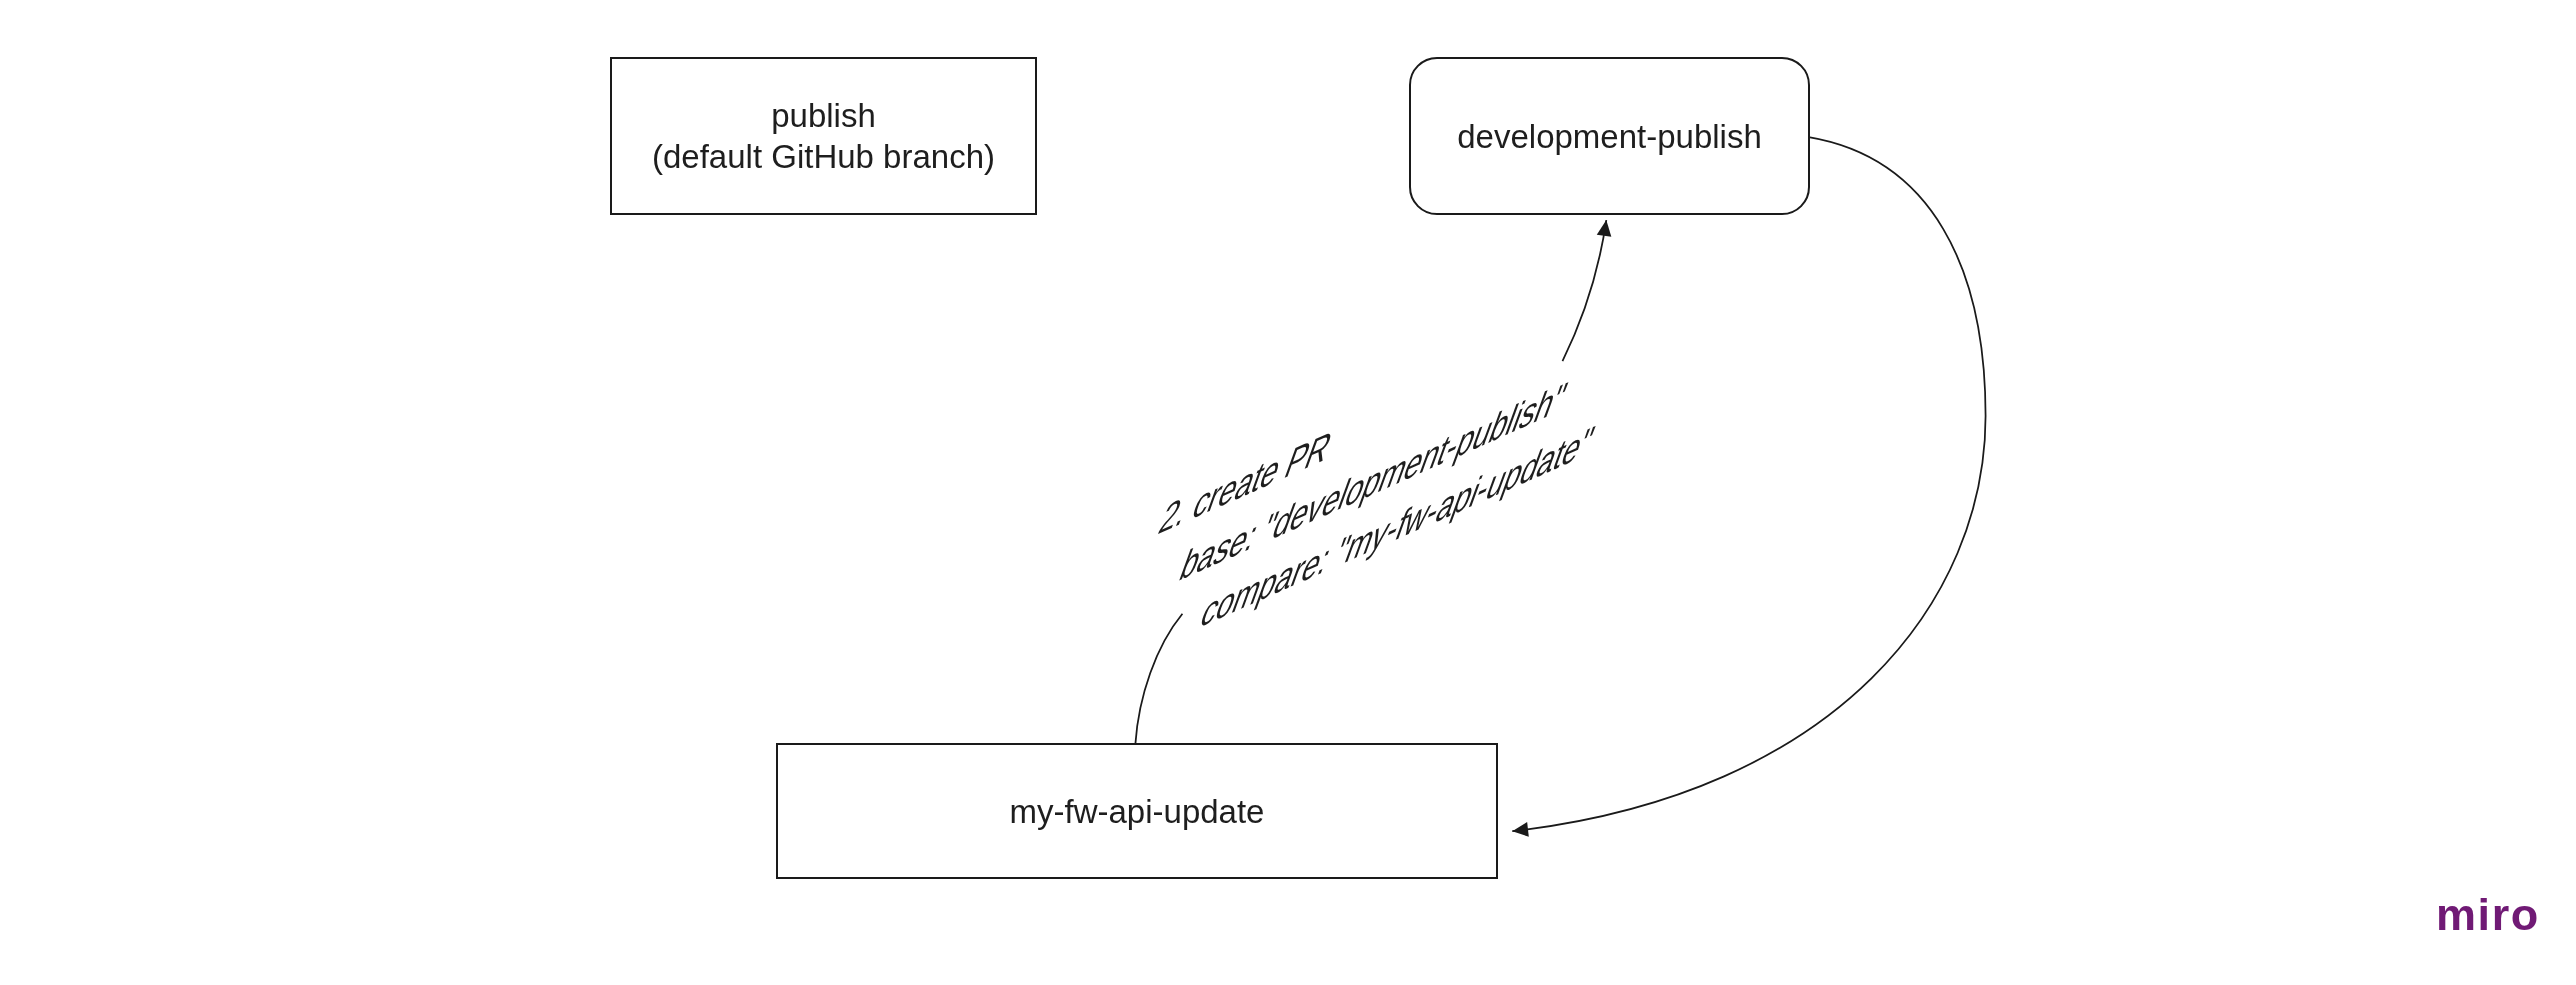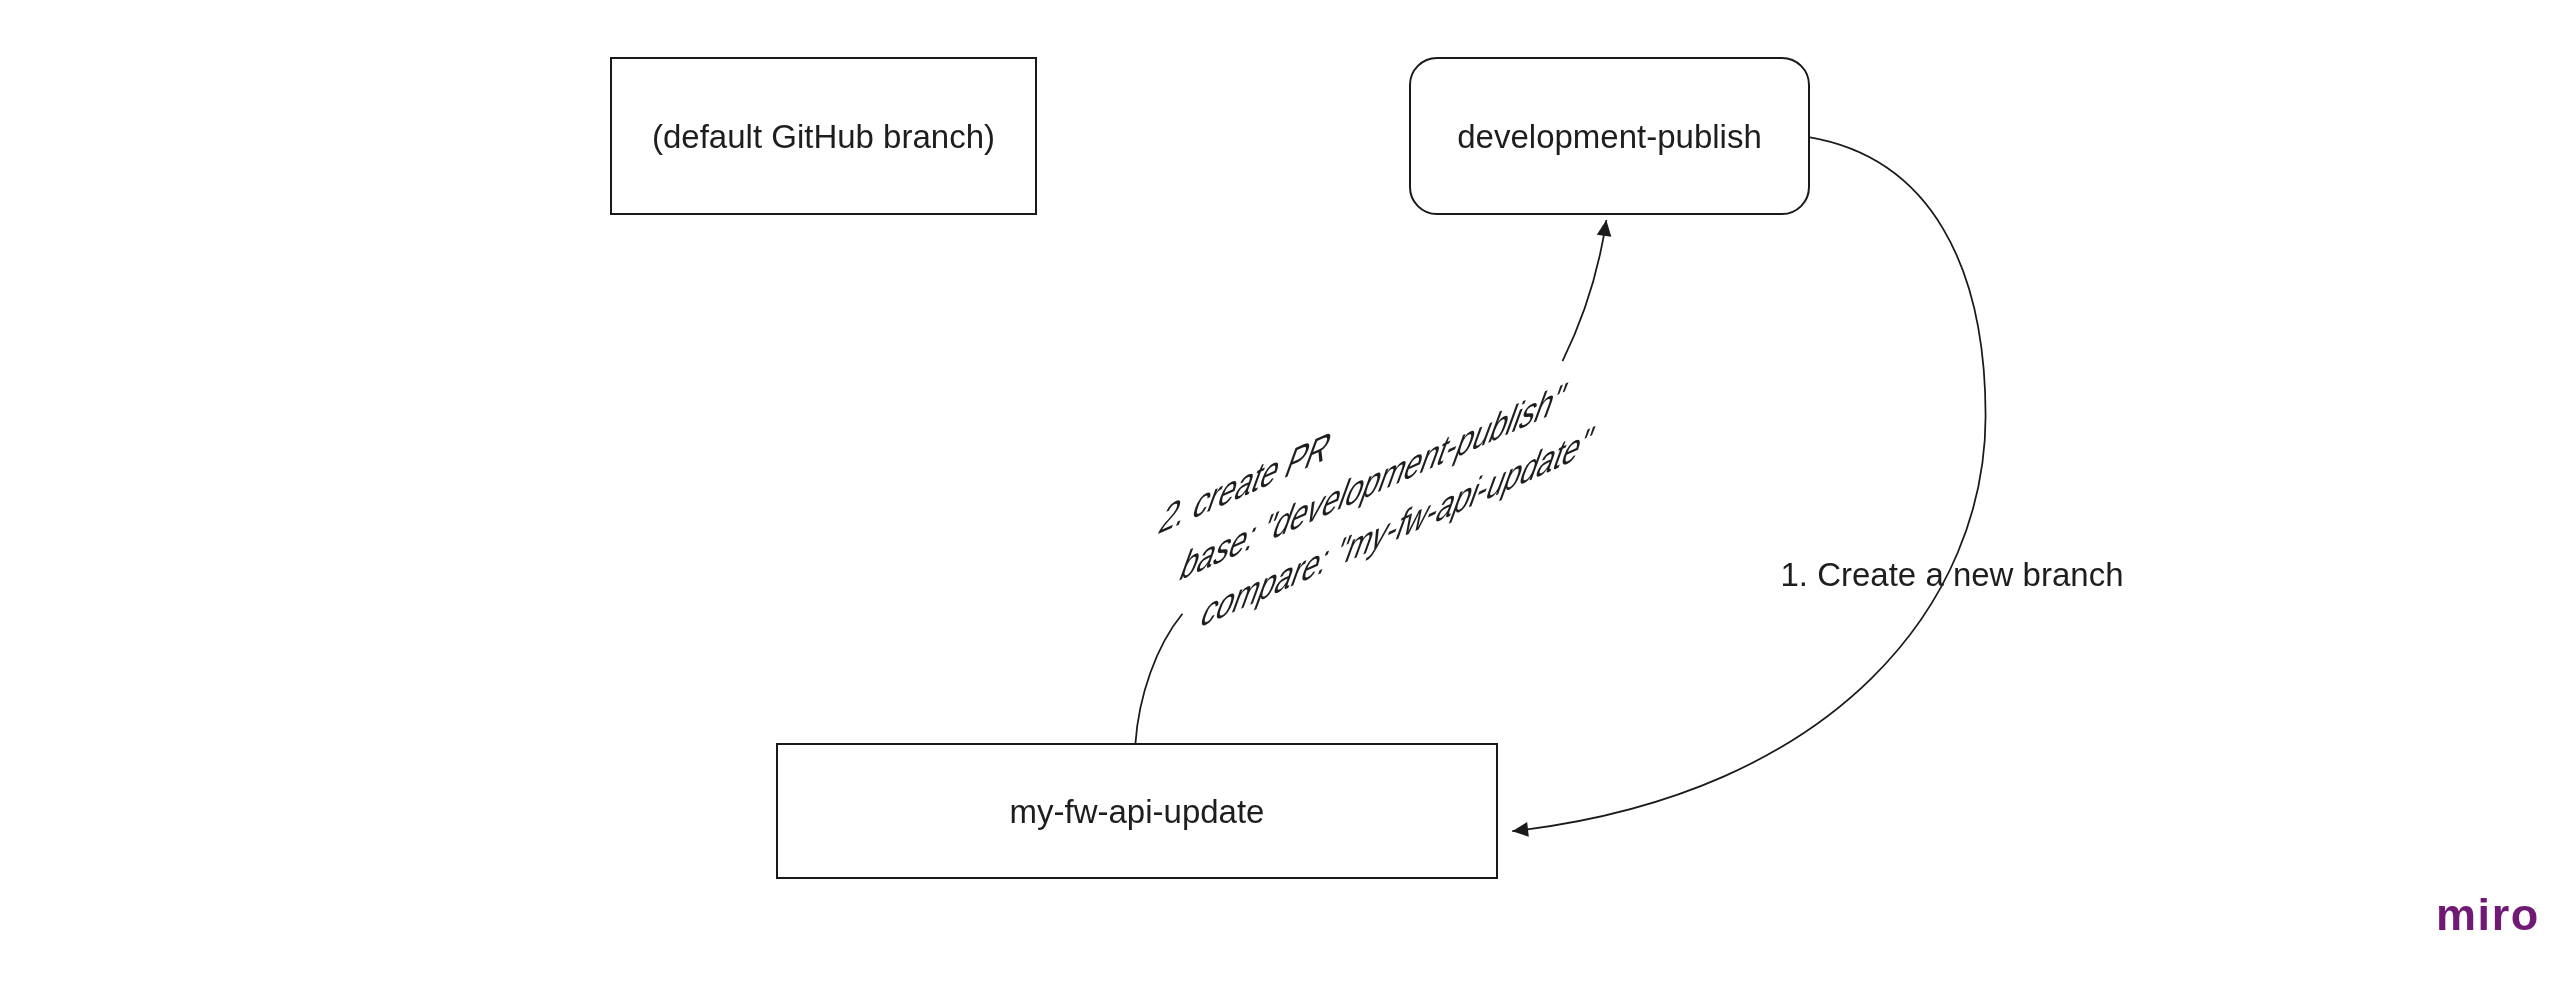--- a/index.html
+++ b/index.html
@@ -93,33 +93,33 @@
     </defs>
 
     <path class="wire" d="M 2270 172 C 2424 198 2492 336 2492 522 C 2492 752 2308 996 1898 1043" marker-end="url(#arrowhead)"></path>
 
     <path class="wire" d="M 1425 933 C 1429 874 1451 810 1484 770"></path>
     <path class="wire" d="M 1961 453 C 1989 396 2007 338 2016 276" marker-end="url(#arrowhead)"></path>
   </svg>
 
   <div class="node" id="node-publish">
     <div>
+      <div>publish</div>
       <div>(default GitHub branch)</div>
     </div>
   </div>
 
   <div class="node" id="node-dev-publish">
     <div>development-publish</div>
   </div>
 
   <div class="node" id="node-my-fw">
     <div>my-fw-api-update</div>
   </div>
 
-  <div class="edge-label-1">1. Create a new branch</div>
 
   <div class="edge-label-2">
     <span class="skew-line">2. create PR</span>
     <span class="skew-line">base: "development-publish"</span>
     <span class="skew-line">compare: "my-fw-api-update"</span>
   </div>
 
   <div id="watermark">miro</div>
 
 </div>

